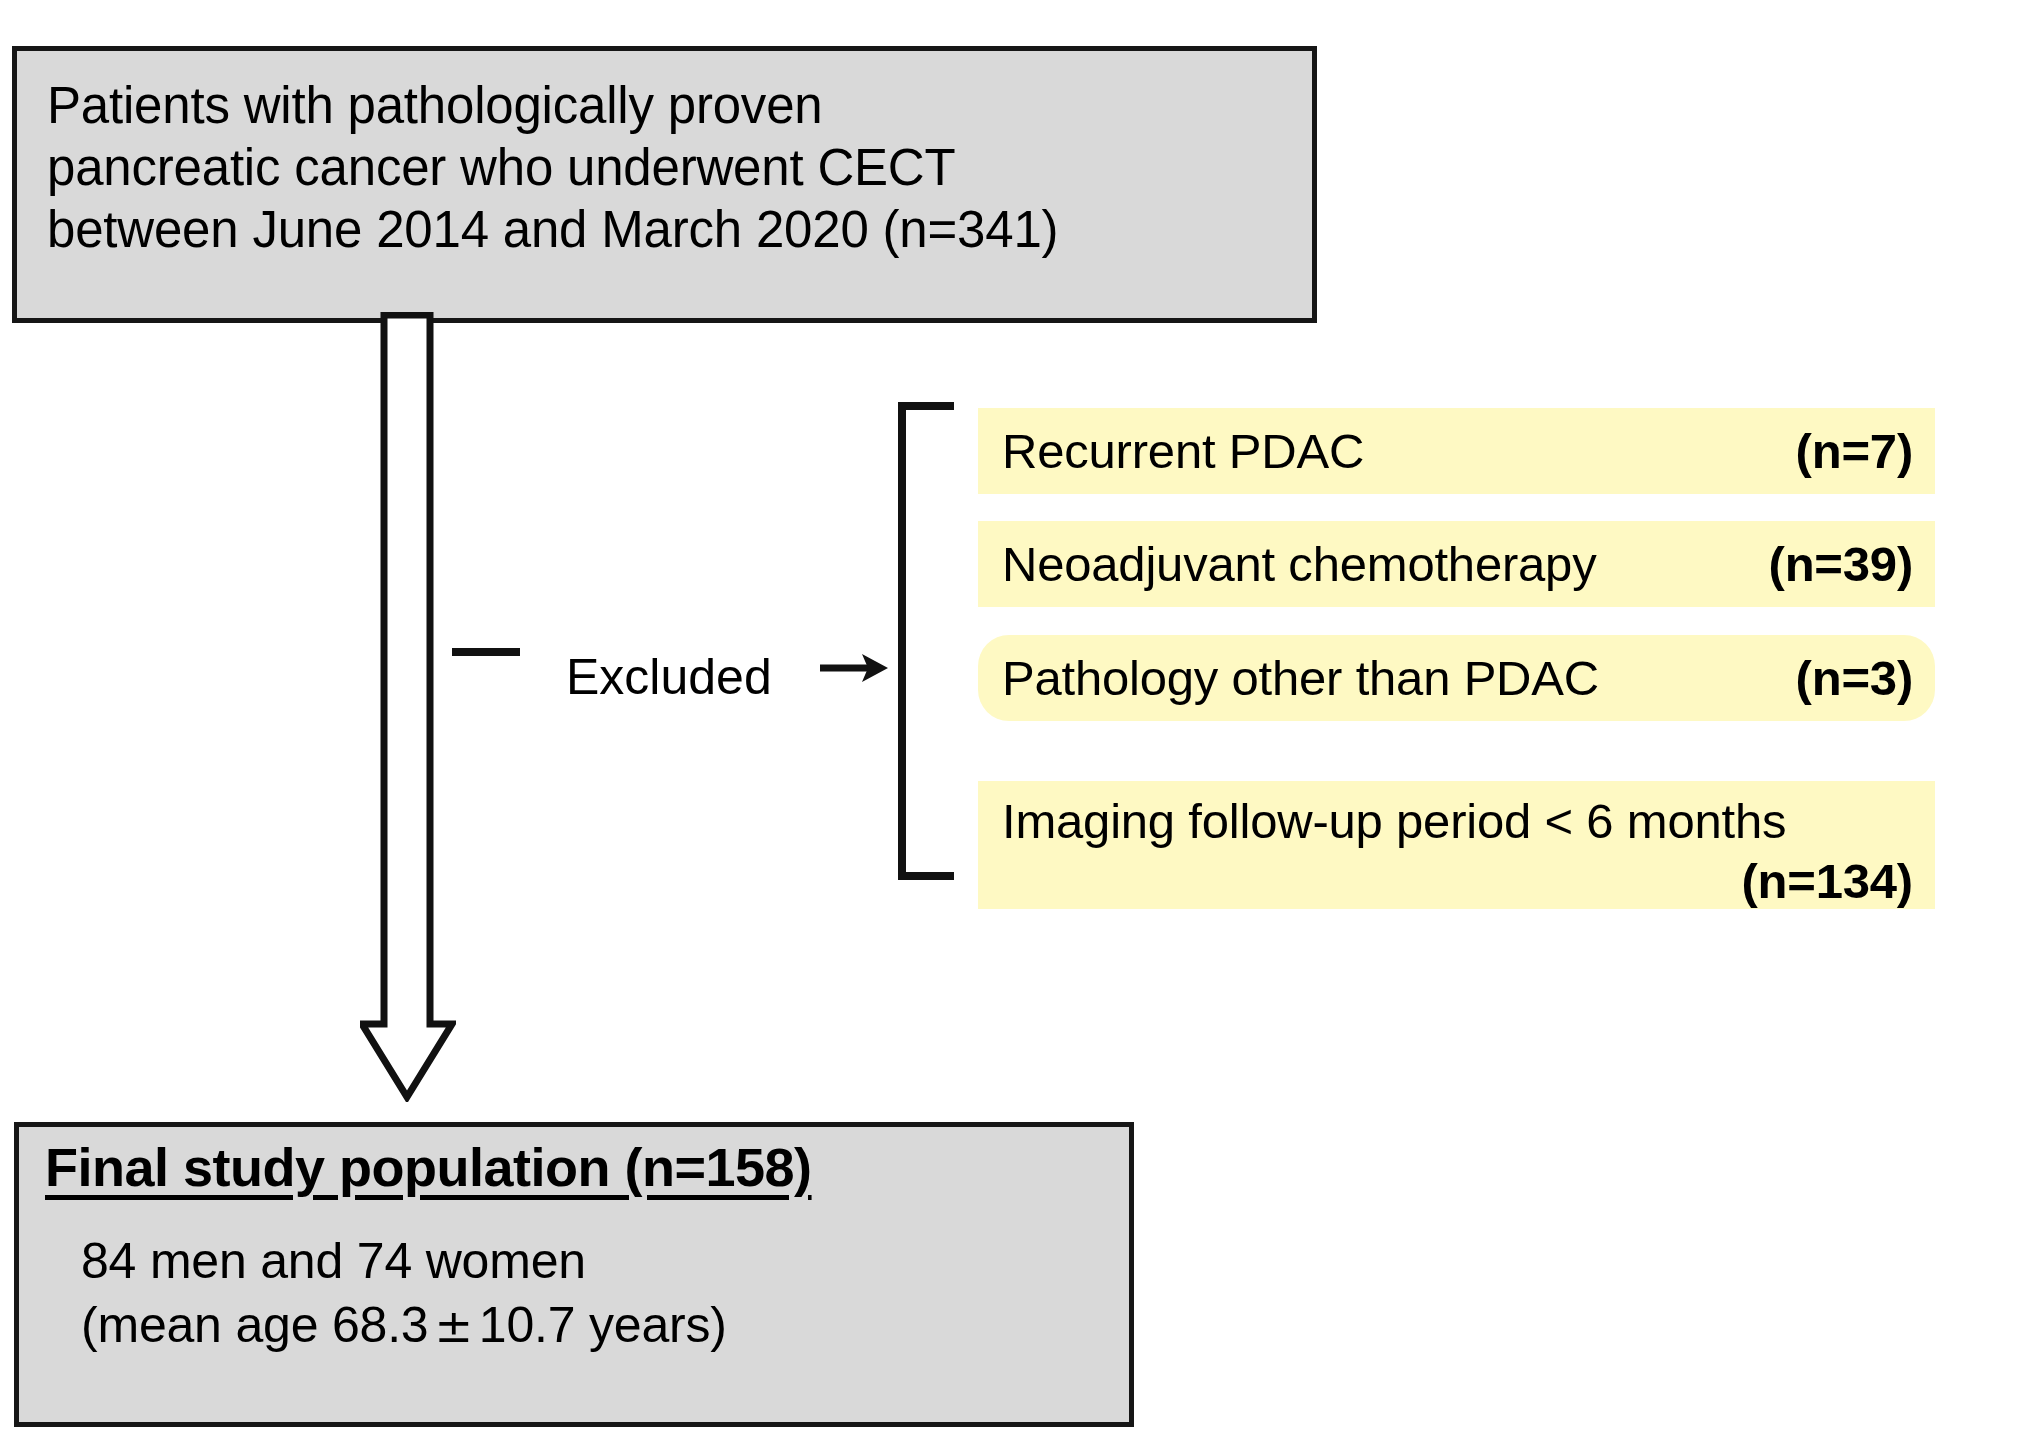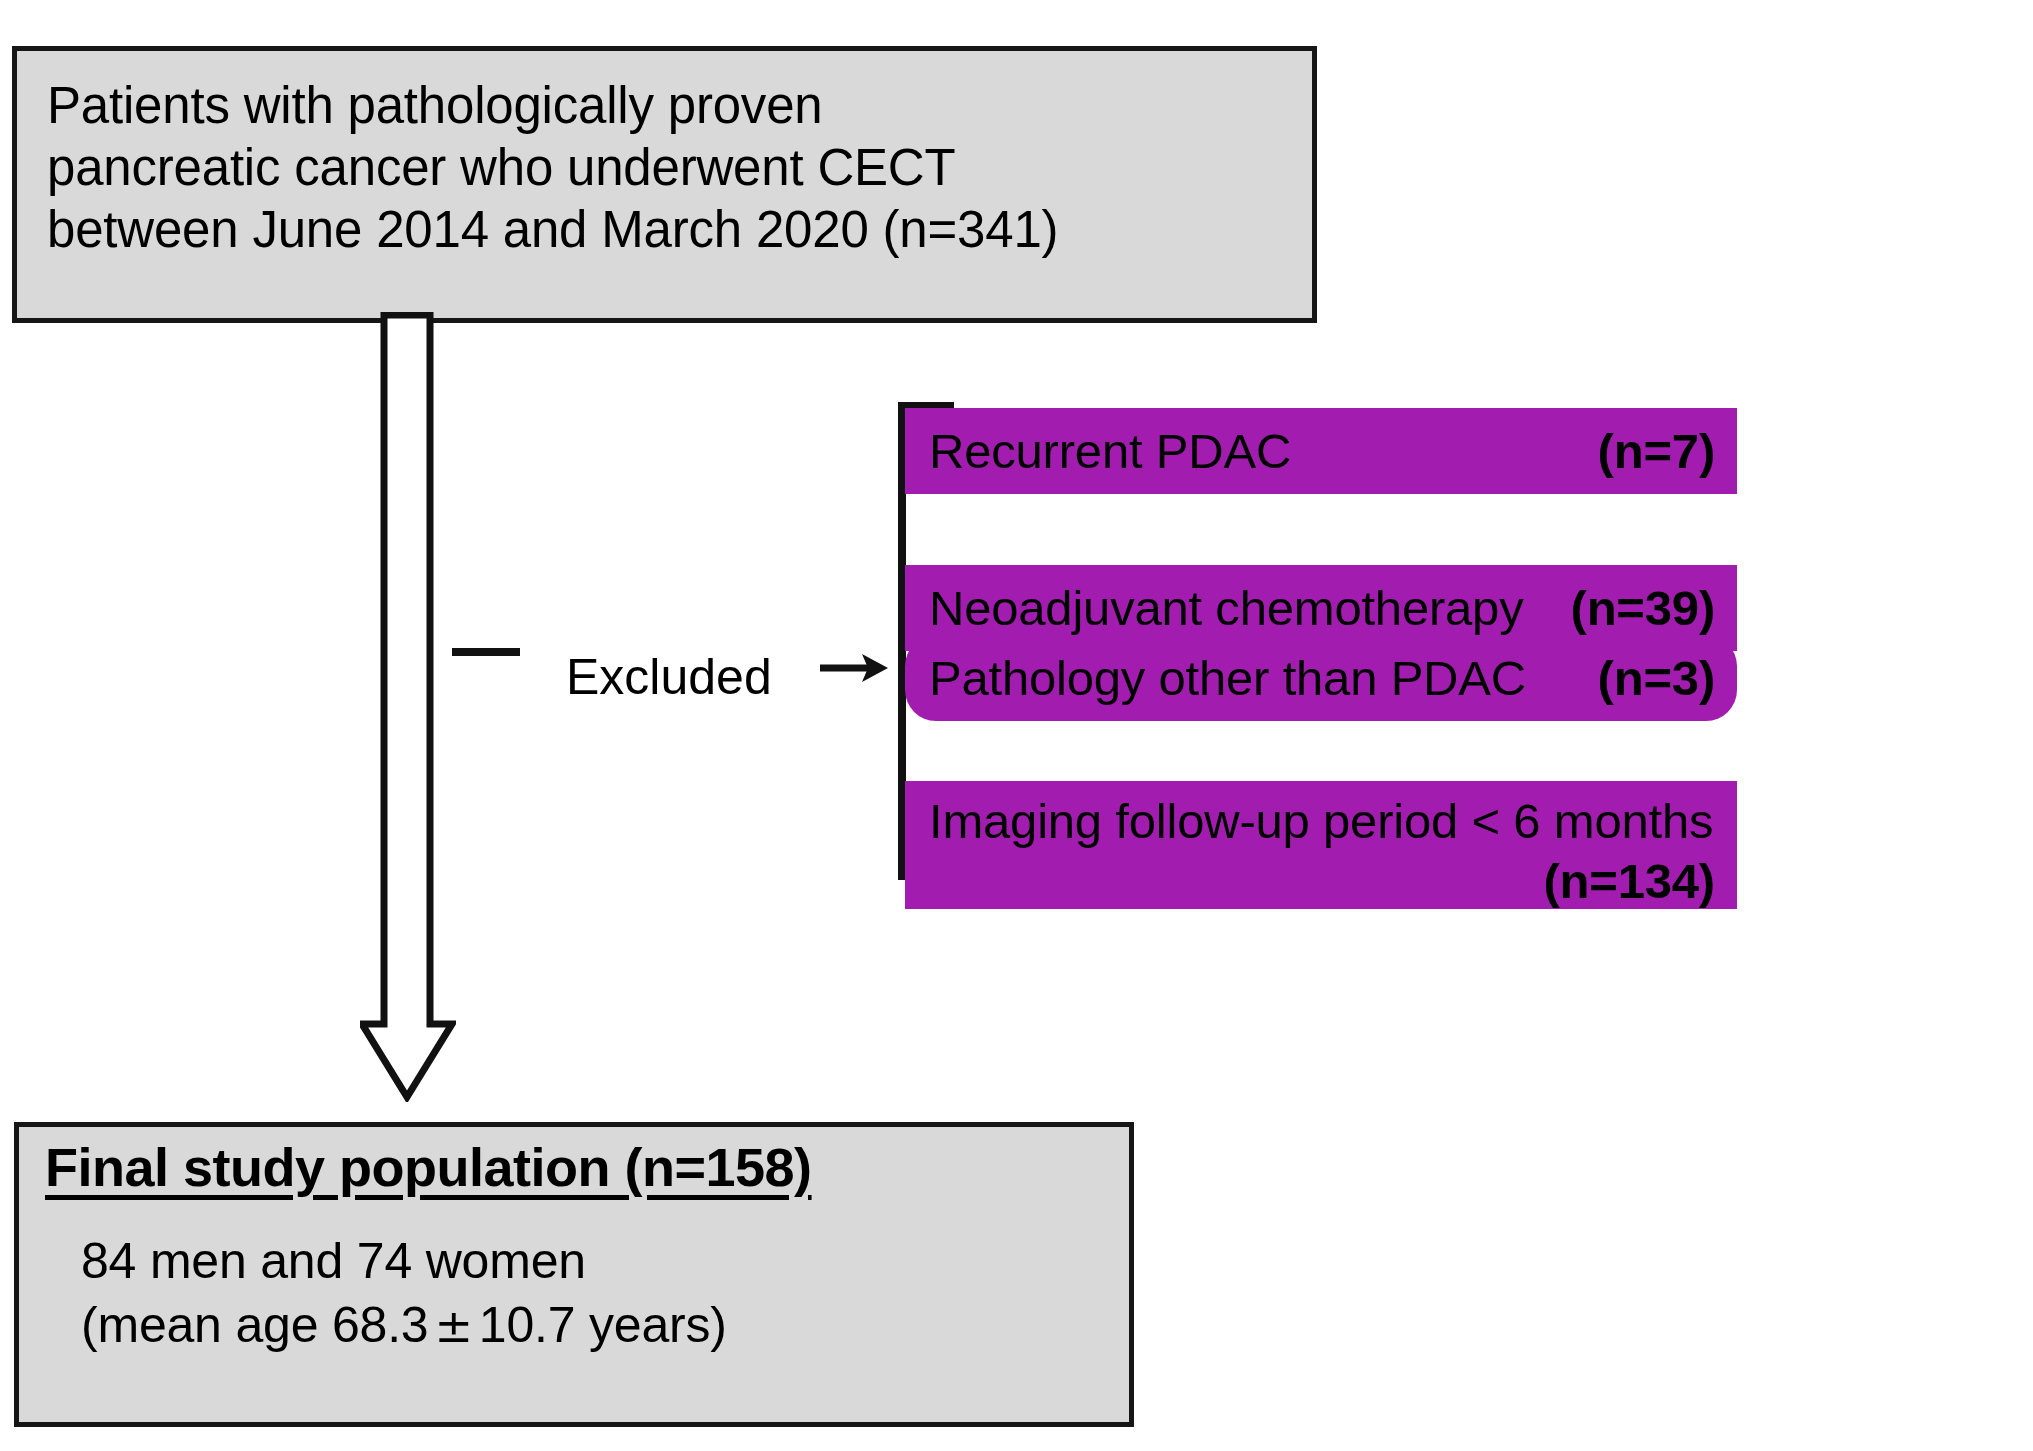--- a/index.html
+++ b/index.html
@@ -123,23 +123,23 @@
     height: 478px;
     border-left: 8px solid #111111;
     border-top: 8px solid #111111;
     border-bottom: 8px solid #111111;
     box-sizing: border-box;
   }
 
   
   .excl-row {
     position: absolute;
-    left: 905px;
-    width: 832px;
-    background: #a21caf;
+    left: 978px;
+    width: 957px;
+    background: #fef9c3;
     box-sizing: border-box;
     padding: 0 22px 0 24px;
   }
   .excl-row .row-inner {
     display: flex;
     align-items: center;
     justify-content: space-between;
     height: 100%;
   }
   .excl-text {
@@ -150,21 +150,21 @@
   }
   .excl-count {
     font-size: 49px;
     line-height: 56px;
     font-weight: bold;
     letter-spacing: -0.2px;
     white-space: nowrap;
   }
 
   #excl-row-0 { top: 408px; height: 86px; }
-  #excl-row-1 { top: 521px; height: 86px; margin-top: 44px; }
+  #excl-row-1 { top: 521px; height: 86px; }
   #excl-row-2 { top: 635px; height: 86px; border-radius: 31px; }
   #excl-row-3 { top: 749px; height: 128px; padding: 0 22px 0 24px; margin-top: 32px; }
 
   #excl-row-3 .row-inner {
     display: block;
     padding-top: 12px;
   }
   #excl-row-3 .excl-text { display: block; }
   #excl-row-3 .excl-count {
     display: block;

